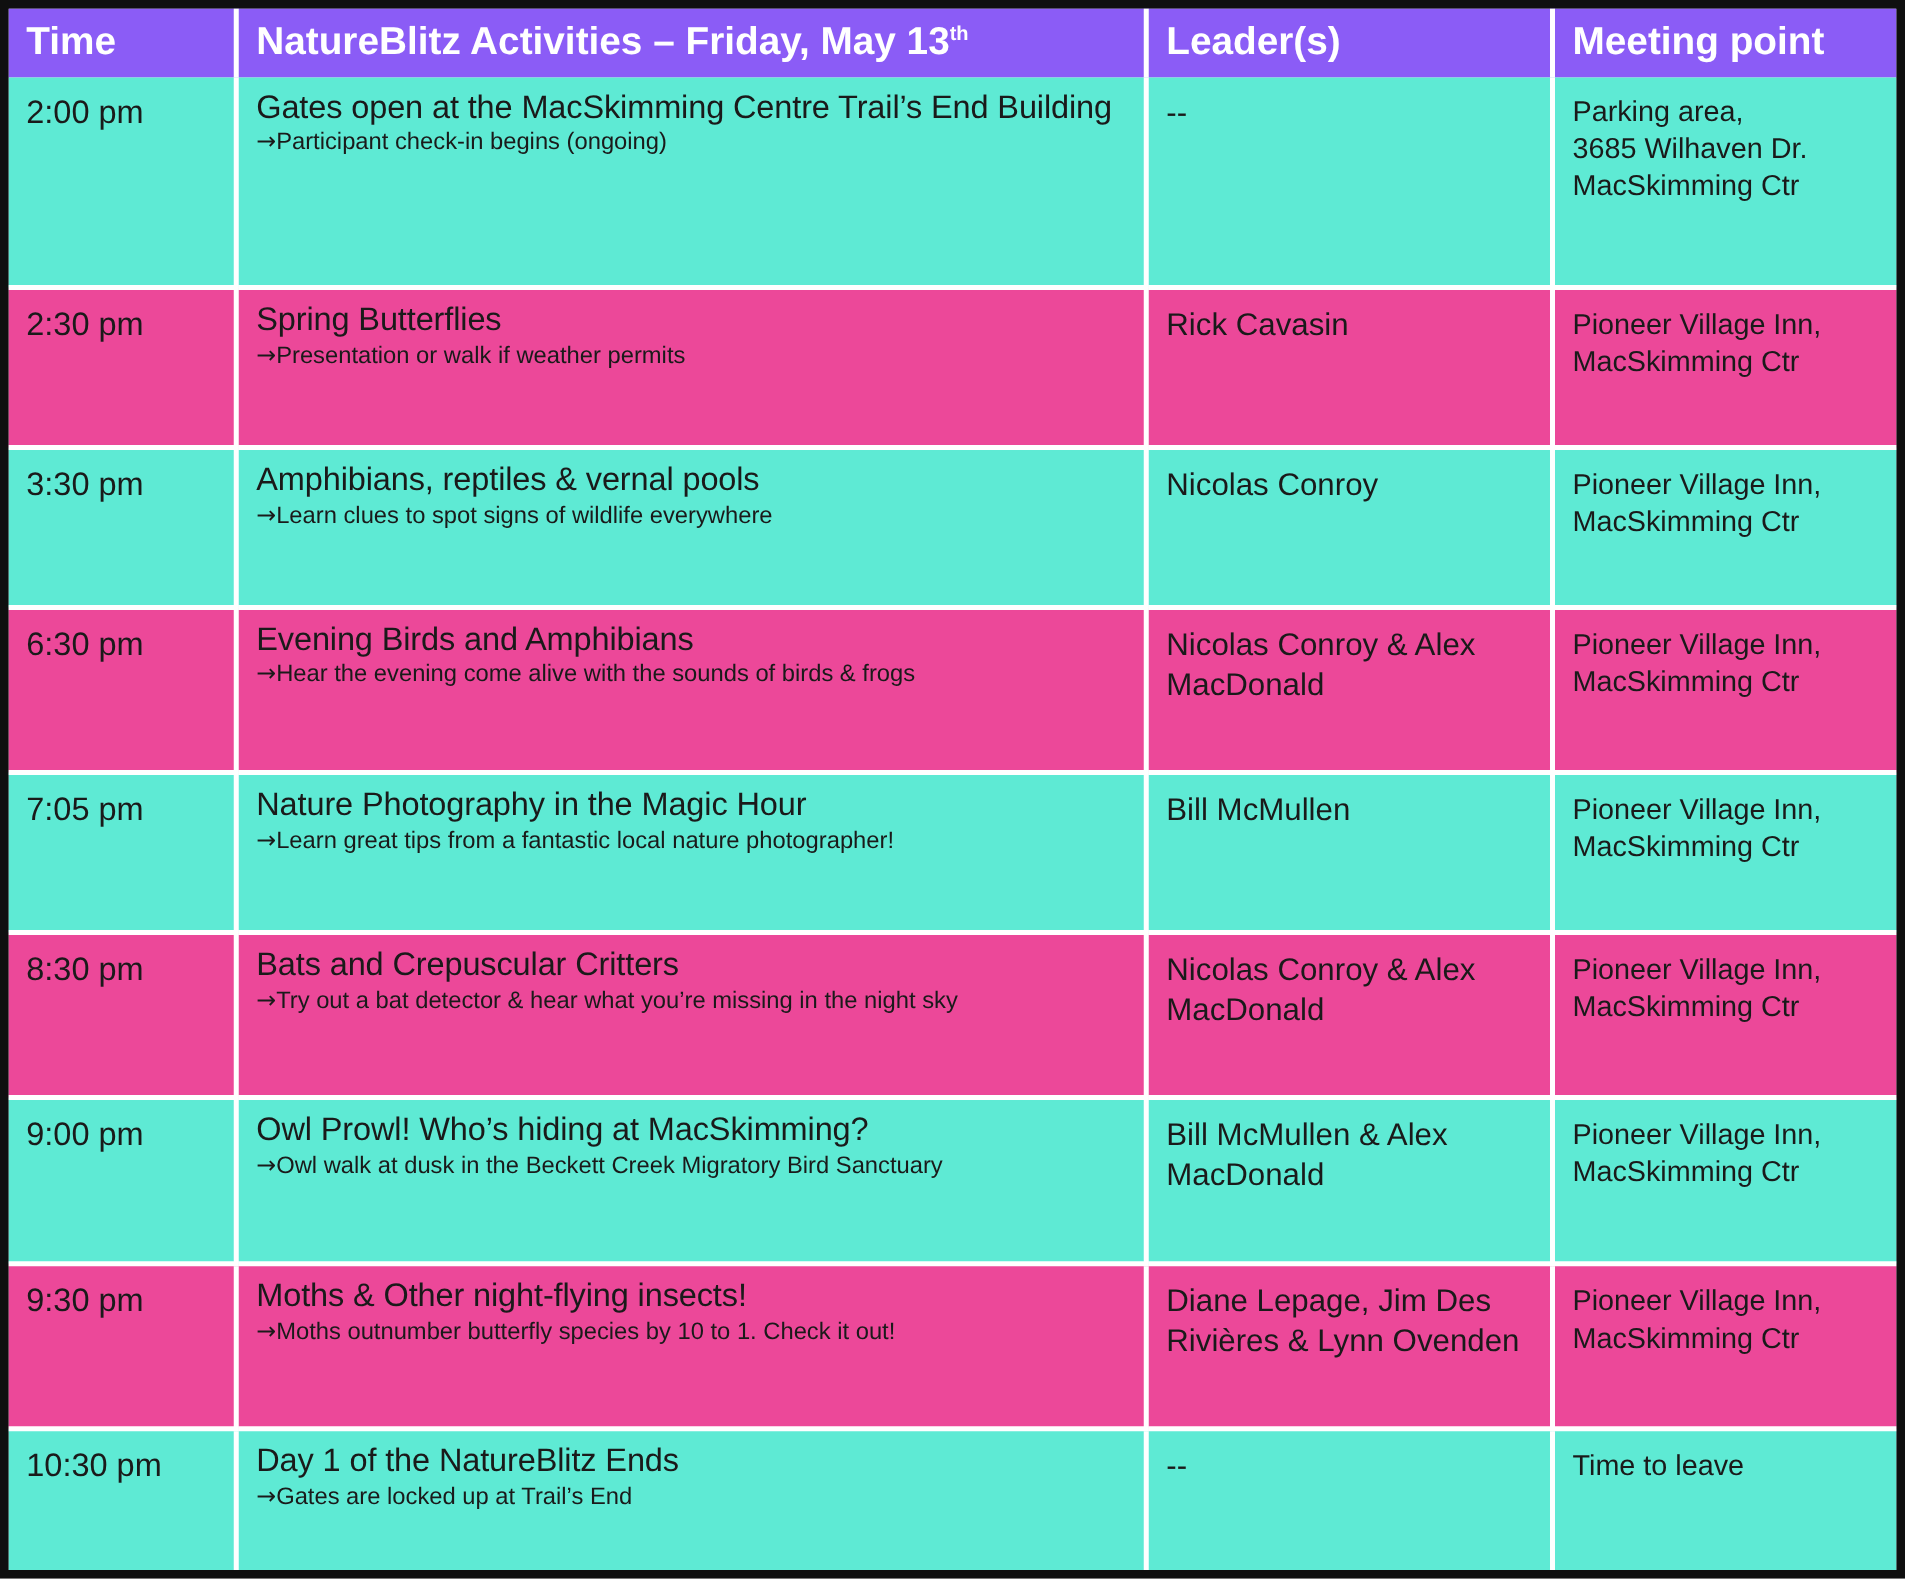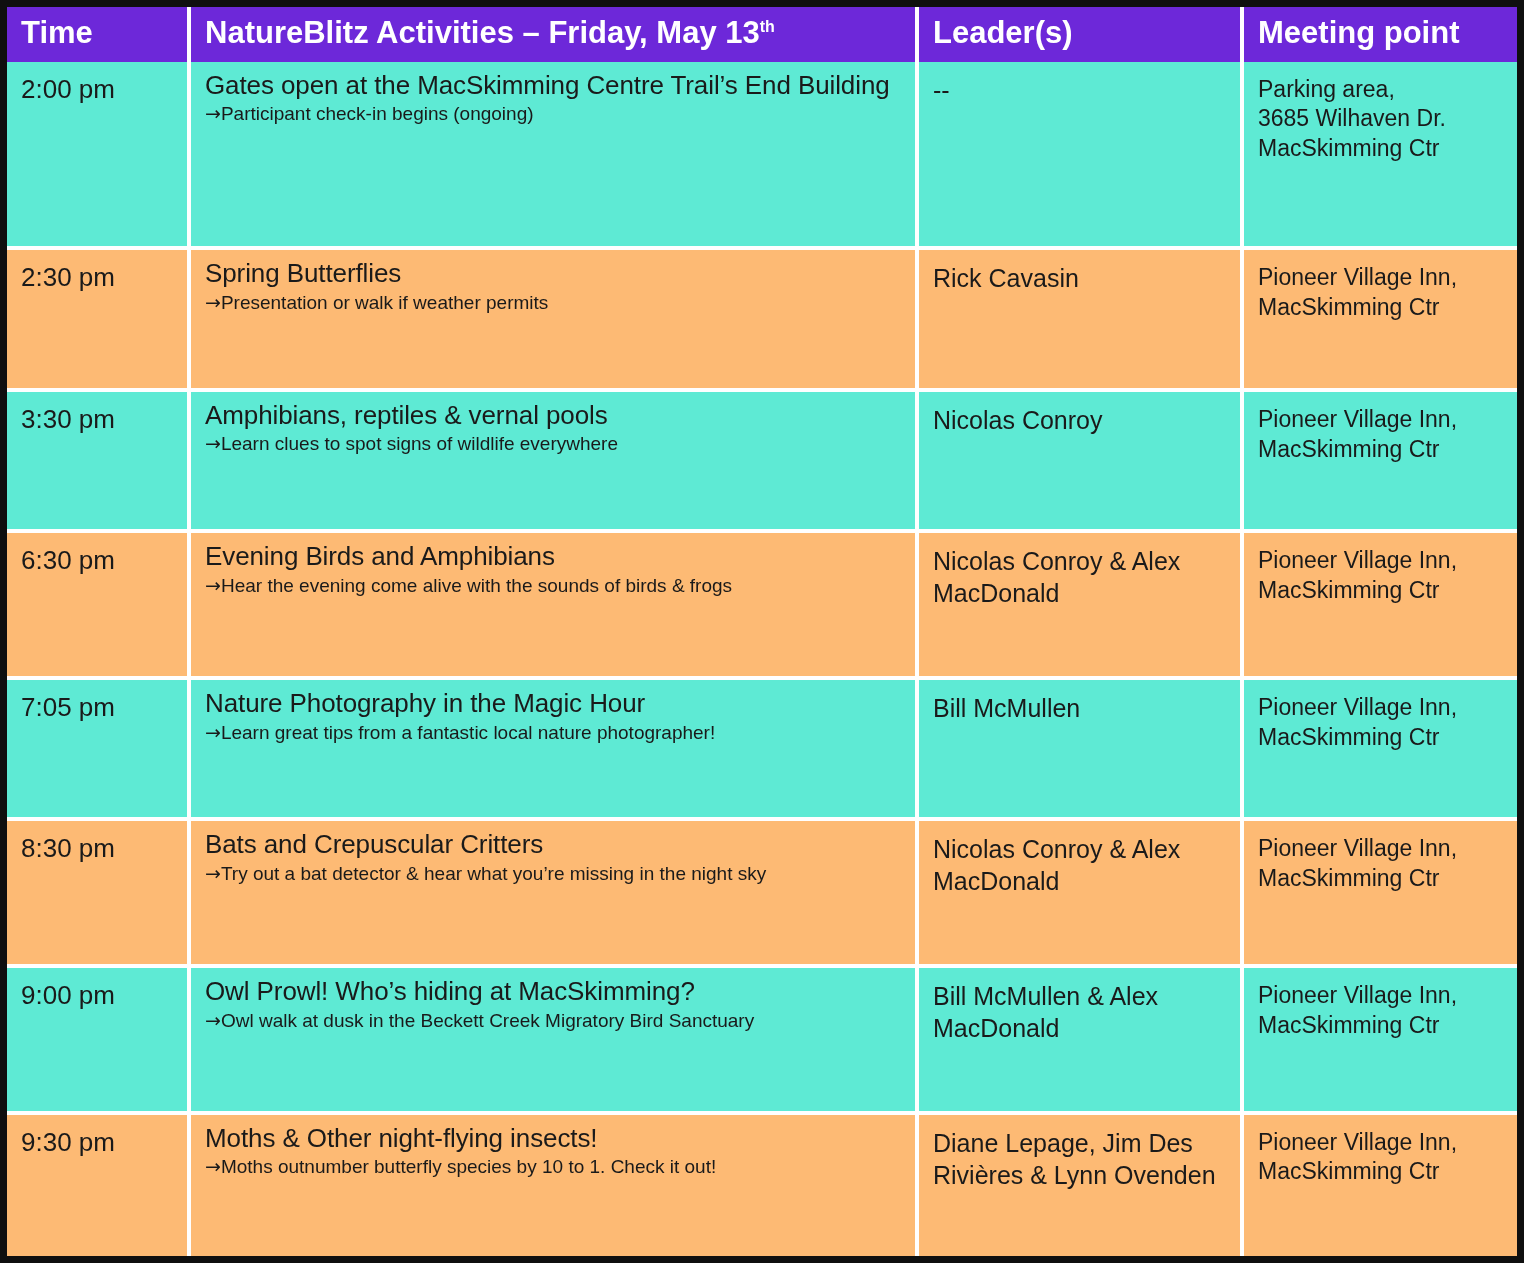--- a/index.html
+++ b/index.html
@@ -25,39 +25,39 @@
     width: 100%;
     height: 100%;
     table-layout: fixed;
   }
   table.schedule col.c-time    { width: 182px; }
   table.schedule col.c-act     { width: 728px; }
   table.schedule col.c-leader  { width: 325px; }
   table.schedule col.c-meet    { width: 275px; }
 
   thead th {
-    background: #6d28d9;
+    background: #8b5cf6;
     color: #ffffff;
     text-align: left;
     font-size: 31px;
     font-weight: bold;
     padding: 10px 0 12px 14px;
     border-right: 4px solid #ffffff;
     vertical-align: middle;
     line-height: 1.05;
   }
   thead th.last { border-right: none; margin-top: 46px; }
   thead th sup {
     font-size: 16px;
     vertical-align: super;
     line-height: 0;
   }
 
   tbody tr.odd  td { background: #5eead4; }
-  tbody tr.even td { background: #fdba74; }
+  tbody tr.even td { background: #ec4899; }
 
   tbody td {
     vertical-align: top;
     border-right: 4px solid #ffffff;
     border-bottom: 4px solid #ffffff;
     padding: 8px 10px 10px 14px;
     color: #1a1a1a;
   }
   tbody td.last { border-right: none; }
   tbody tr:last-child td { border-bottom: none; }
@@ -178,15 +178,24 @@
         </tr>
         <tr class="even">
           <td class="time">9:30 pm</td>
           <td class="activity">
             <div class="act-title">Moths &amp; Other night-flying insects!</div>
             <div class="act-sub"><span class="arrow">→</span><span>Moths outnumber butterfly species by 10 to 1. Check it out!</span></div>
           </td>
           <td class="leader">Diane Lepage, Jim Des Rivières &amp; Lynn Ovenden</td>
           <td class="meeting last">Pioneer Village Inn,<br>MacSkimming Ctr</td>
         </tr>
+        <tr class="odd">
+          <td class="time">10:30 pm</td>
+          <td class="activity">
+            <div class="act-title">Day 1 of the NatureBlitz Ends</div>
+            <div class="act-sub"><span class="arrow">→</span><span>Gates are locked up at Trail’s End</span></div>
+          </td>
+          <td class="leader">--</td>
+          <td class="meeting last">Time to leave</td>
+        </tr>
       </tbody>
   </table>
 </div>
 
 </body></html>

